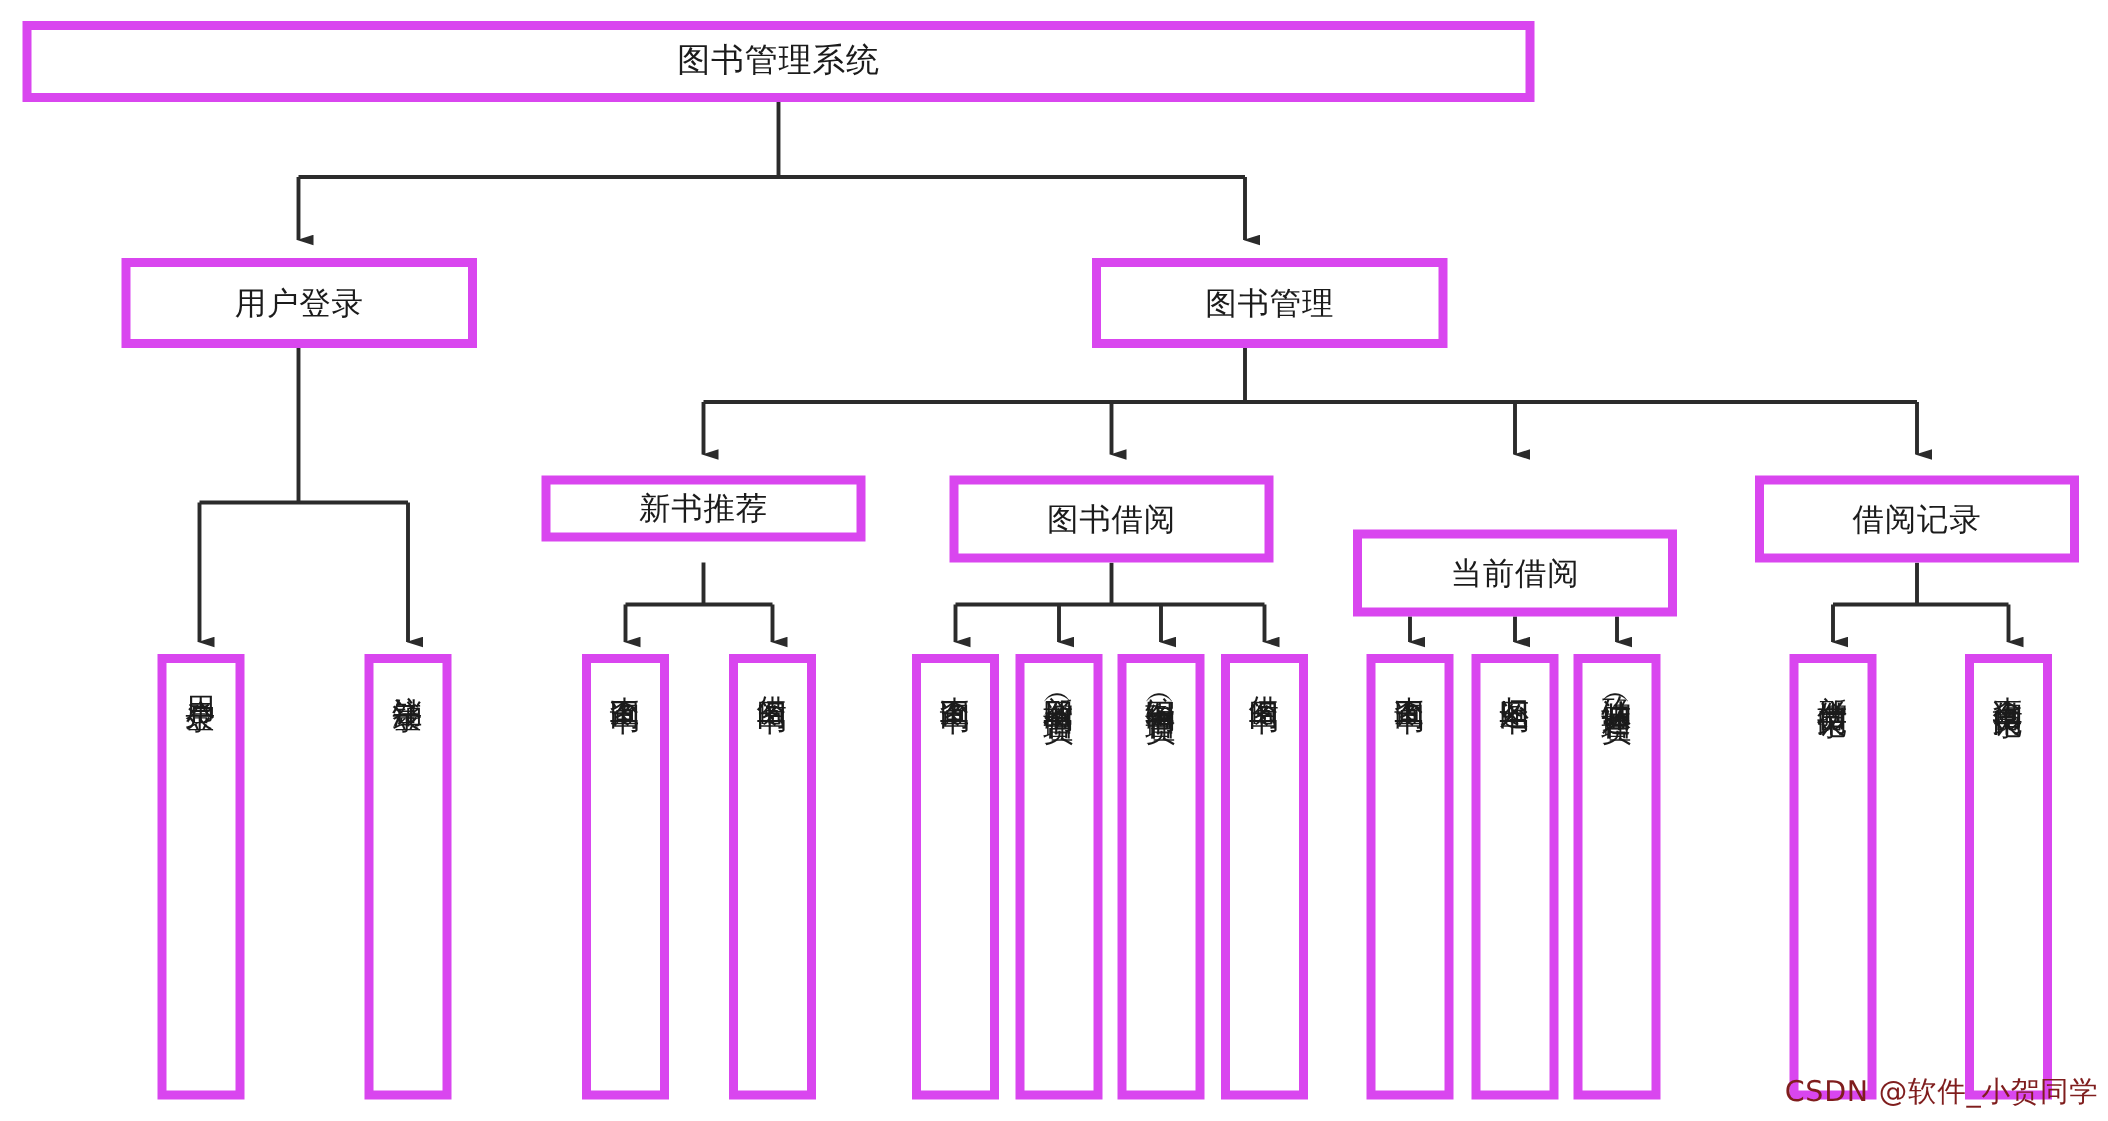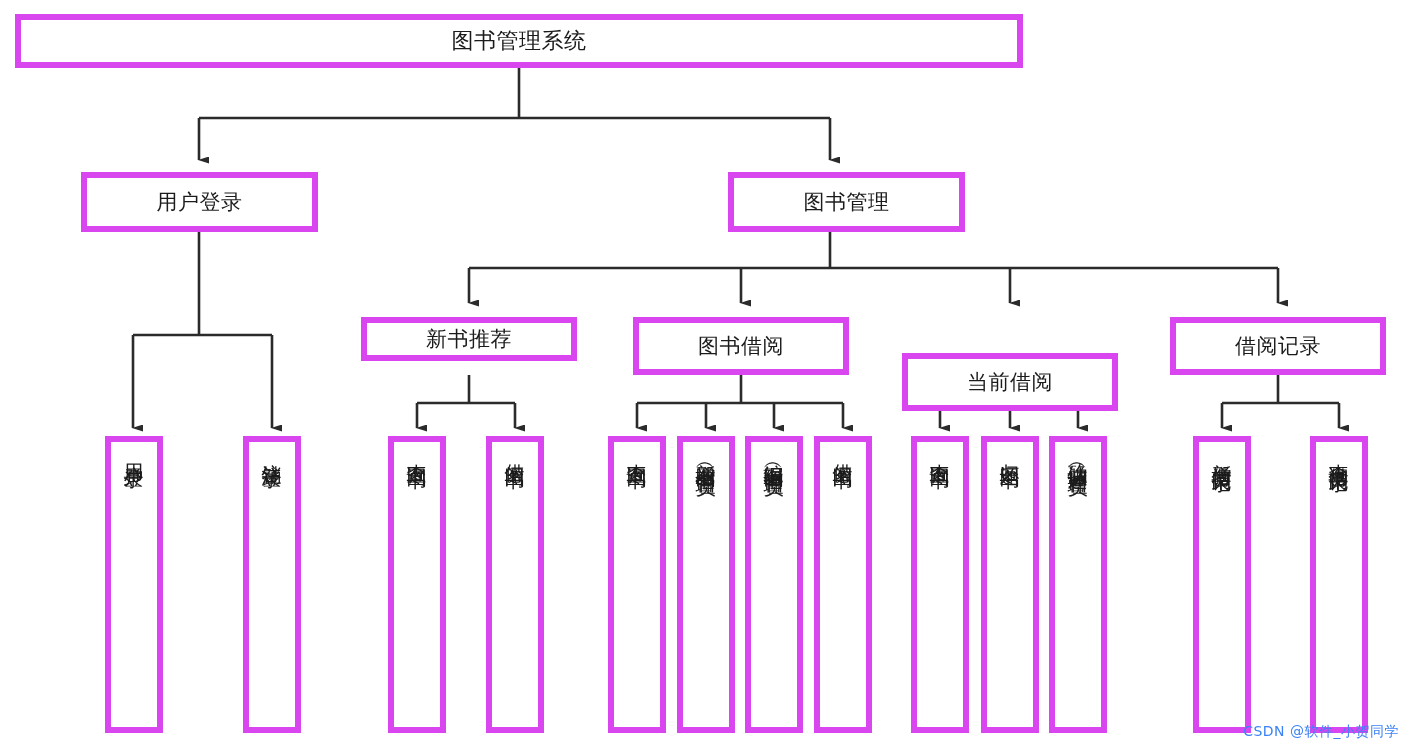--- a/index.html
+++ b/index.html
@@ -57,22 +57,22 @@
     writing-mode: vertical-rl;
     text-orientation: upright;
     font-size: 20px;
     letter-spacing: 2px;
     line-height: 1;
   }
   .watermark {
     position: absolute;
     right: 6px;
     bottom: 6px;
-    font-size: 14px;
-    color: #3b82f6;
+    font-size: 19px;
+    color: #7f1d1d;
     letter-spacing: 0.5px;
     z-index: 5;
     white-space: nowrap;
   }
 </style>
 </head>
 <body>
 
 <div id="canvas">
 

